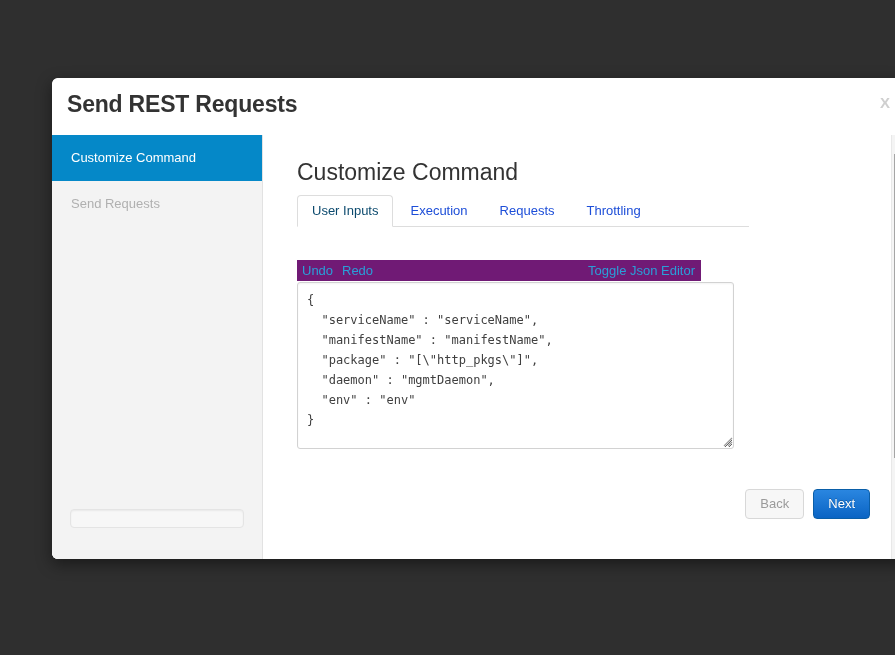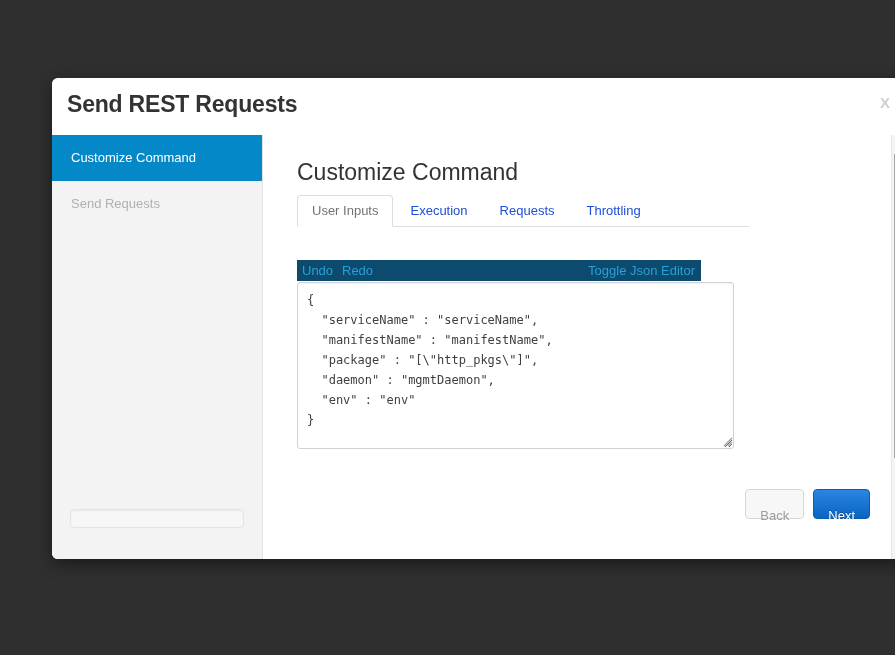--- a/index.html
+++ b/index.html
@@ -139,37 +139,37 @@
     float: left;
     font-size: 13px;
     color: #1d4ed8;
     padding: 7px 14px 8px 14px;
     cursor: pointer;
     border: 1px solid transparent;
     margin-right: 2px;
     line-height: 15px;
   }
   .tab.active {
-    color: #737373;
+    color: #0c4a6e;
     background: #ffffff;
     border: 1px solid #dddddd;
     border-bottom-color: #ffffff;
     border-radius: 4px 4px 0 0;
     margin-bottom: -1px;
     cursor: default;
   }
 
   
   #editor-toolbar {
     position: absolute;
     left: 34px;
     top: 125px;
     width: 404px;
     height: 21px;
-    background: #0c4a6e;
+    background: #701a75;
   }
   .tb-link {
     position: absolute;
     top: 3px;
     font-size: 13px;
     color: #2a9fd8;
     cursor: pointer;
     line-height: 15px;
   }
   #tb-undo { left: 5px; }
@@ -210,21 +210,21 @@
     position: absolute;
     right: 22px;
     top: 354px;
     height: 30px;
   }
   .btn {
     float: left;
     font-size: 13px;
     height: 30px;
     line-height: 28px;
-    padding: 12px 14px;
+    padding: 0 14px;
     border-radius: 4px;
     cursor: pointer;
     box-sizing: border-box;
   }
   #back-btn {
     color: #9b9b9b;
     background: #f7f7f7;
     border: 1px solid #d8d8d8;
     margin-right: 9px;
   }

